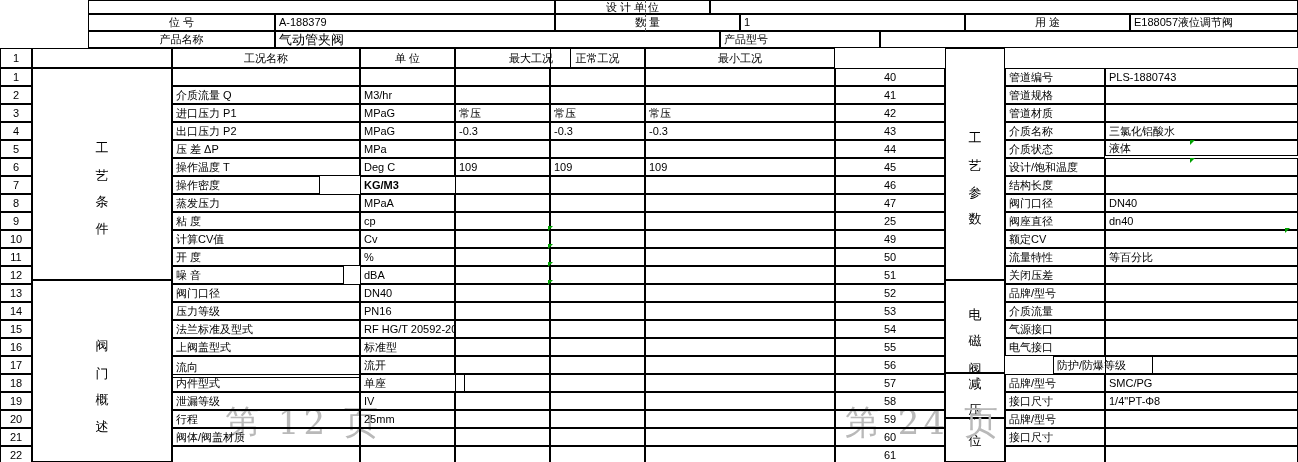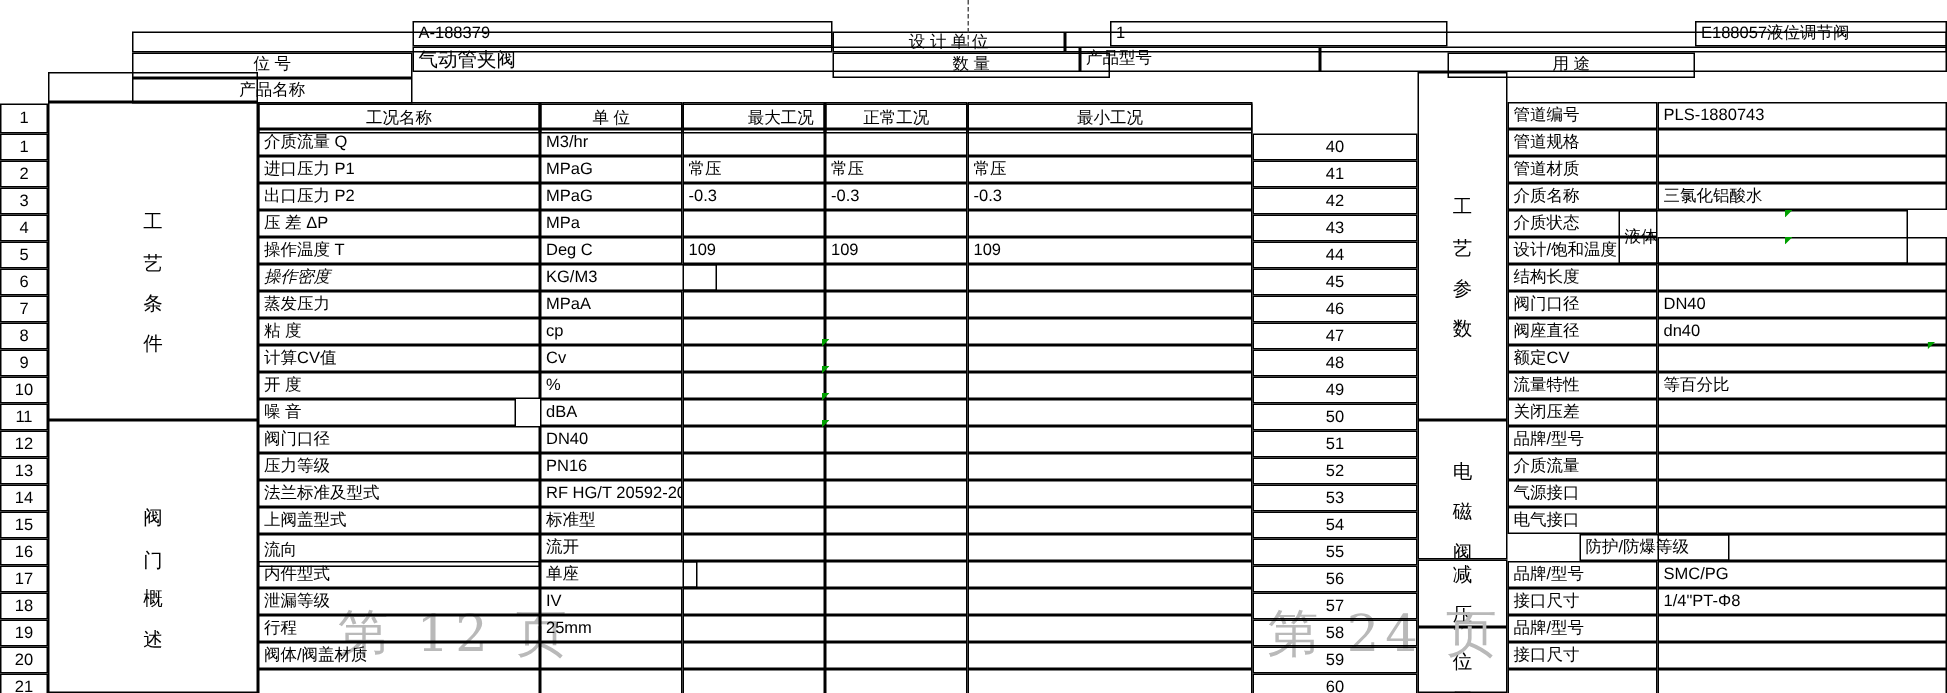--- a/index.html
+++ b/index.html
@@ -25,21 +25,21 @@
     border: 1px solid #000000;
     background: transparent;
     font-size: 11px;
     line-height: 1;
     display: flex;
     align-items: center;
     padding-left: 3px;
     white-space: nowrap;
     overflow: hidden;
   }
-  .c-center { justify-content: center; padding-left: 0; margin-top: 21px; }
+  .c-center { justify-content: center; padding-left: 0; }
   .vert {
     writing-mode: vertical-rl;
     text-orientation: upright;
     letter-spacing: 6px;
     justify-content: center;
     align-items: center;
     padding-left: 0;
   }
   .greenmark {
     position: absolute;
@@ -81,21 +81,21 @@
 
   <div class="cell c-center" style="left:88px; top:31px; width:187px; height:17px;">产品名称</div>
   <div class="cell" style="left:275px; top:31px; width:445px; height:17px; font-size:13px;">气动管夹阀</div>
   <div class="cell" style="left:720px; top:31px; width:160px; height:17px;">产品型号</div>
   <div class="cell" style="left:880px; top:31px; width:418px; height:17px;"></div>
 
   <div class="cell c-center" style="left:0px; top:48px; width:32px; height:20px;">1</div>
   <div class="cell" style="left:32px; top:48px; width:140px; height:20px;"></div>
   <div class="cell c-center" style="left:172px; top:48px; width:188px; height:20px;">工况名称</div>
   <div class="cell c-center" style="left:360px; top:48px; width:95px; height:20px;">单    位</div>
-  <div class="cell c-center" style="left:455px; top:48px; width:95px; height:20px;padding-left:36px;">最大工况</div>
+  <div class="cell c-center" style="left:455px; top:48px; width:116px; height:20px;padding-left:36px;">最大工况</div>
   <div class="cell c-center" style="left:550px; top:48px; width:95px; height:20px;">正常工况</div>
   <div class="cell c-center" style="left:645px; top:48px; width:190px; height:20px;">最小工况</div>
 
   <div class="cell vert" style="left:32px; top:68px; width:140px; height:212px; font-size:13px;">工 艺 条 件</div>
   <div class="cell vert" style="left:32px; top:280px; width:140px; height:182px; font-size:13px;">阀 门 概 述</div>
 
   <div class="cell vert" style="left:945px; top:48px; width:60px; height:232px; font-size:13px;">工 艺 参 数</div>
   <div class="cell vert" style="left:945px; top:280px; width:60px; height:93px; font-size:13px;">电 磁 阀</div>
   <div class="cell vert" style="left:945px; top:373px; width:60px; height:45px; font-size:13px;">减 压 阀</div>
   <div class="cell vert" style="left:945px; top:418px; width:60px; height:44px; font-size:13px;">限 位 开 关</div>
@@ -134,22 +134,22 @@
       <div class="cell" style="left:455px; top:140px; width:95px; height:18px;"></div>
       <div class="cell" style="left:550px; top:140px; width:95px; height:18px;"></div>
       <div class="cell" style="left:645px; top:140px; width:190px; height:18px;"></div>
       <div class="cell c-center" style="left:0px; top:158px; width:32px; height:18px;">6</div>
       <div class="cell" style="left:172px; top:158px; width:188px; height:18px;">操作温度  T</div>
       <div class="cell" style="left:360px; top:158px; width:95px; height:18px;">Deg C</div>
       <div class="cell" style="left:455px; top:158px; width:95px; height:18px;">109</div>
       <div class="cell" style="left:550px; top:158px; width:95px; height:18px;">109</div>
       <div class="cell" style="left:645px; top:158px; width:190px; height:18px;">109</div>
       <div class="cell c-center" style="left:0px; top:176px; width:32px; height:18px;">7</div>
-      <div class="cell" style="left:172px; top:176px; width:188px; height:18px;font-style:italic;">操作密度</div>
-      <div class="cell" style="left:360px; top:176px; width:118px; height:18px;">KG/M3</div>
+      <div class="cell" style="left:172px; top:176px; width:148px; height:18px;">操作密度</div>
+      <div class="cell" style="left:360px; top:176px; width:96px; height:18px;font-weight:bold;">KG/M3</div>
       <div class="cell" style="left:455px; top:176px; width:95px; height:18px;"></div>
       <div class="cell" style="left:550px; top:176px; width:95px; height:18px;"></div>
       <div class="cell" style="left:645px; top:176px; width:190px; height:18px;"></div>
       <div class="cell c-center" style="left:0px; top:194px; width:32px; height:18px;">8</div>
       <div class="cell" style="left:172px; top:194px; width:188px; height:18px;">蒸发压力</div>
       <div class="cell" style="left:360px; top:194px; width:95px; height:18px;">MPaA</div>
       <div class="cell" style="left:455px; top:194px; width:95px; height:18px;"></div>
       <div class="cell" style="left:550px; top:194px; width:95px; height:18px;"></div>
       <div class="cell" style="left:645px; top:194px; width:190px; height:18px;"></div>
       <div class="cell c-center" style="left:0px; top:212px; width:32px; height:18px;">9</div>
@@ -243,31 +243,31 @@
       <div class="cell" style="left:1005px; top:86px; width:100px; height:18px;">管道规格</div>
       <div class="cell" style="left:1105px; top:86px; width:193px; height:18px;"></div>
       <div class="cell c-center" style="left:835px; top:104px; width:110px; height:18px;">42</div>
       <div class="cell" style="left:1005px; top:104px; width:100px; height:18px;">管道材质</div>
       <div class="cell" style="left:1105px; top:104px; width:193px; height:18px;"></div>
       <div class="cell c-center" style="left:835px; top:122px; width:110px; height:18px;">43</div>
       <div class="cell" style="left:1005px; top:122px; width:100px; height:18px;">介质名称</div>
       <div class="cell" style="left:1105px; top:122px; width:193px; height:18px;">三氯化铝酸水</div>
       <div class="cell c-center" style="left:835px; top:140px; width:110px; height:18px;">44</div>
       <div class="cell" style="left:1005px; top:140px; width:100px; height:18px;">介质状态</div>
-      <div class="cell" style="left:1079px; top:140px; width:193px; height:36px;">液体</div>
+      <div class="cell" style="left:1105px; top:140px; width:193px; height:16px;">液体</div>
       <div class="cell c-center" style="left:835px; top:158px; width:110px; height:18px;">45</div>
       <div class="cell" style="left:1005px; top:158px; width:100px; height:18px;">设计/饱和温度</div>
       <div class="cell" style="left:1105px; top:158px; width:193px; height:18px;"></div>
       <div class="cell c-center" style="left:835px; top:176px; width:110px; height:18px;">46</div>
       <div class="cell" style="left:1005px; top:176px; width:100px; height:18px;">结构长度</div>
       <div class="cell" style="left:1105px; top:176px; width:193px; height:18px;"></div>
       <div class="cell c-center" style="left:835px; top:194px; width:110px; height:18px;">47</div>
       <div class="cell" style="left:1005px; top:194px; width:100px; height:18px;">阀门口径</div>
       <div class="cell" style="left:1105px; top:194px; width:193px; height:18px;">DN40</div>
-      <div class="cell c-center" style="left:835px; top:212px; width:110px; height:18px;">48</div>
+      <div class="cell c-center" style="left:835px; top:212px; width:110px; height:18px;">25</div>
       <div class="cell" style="left:1005px; top:212px; width:100px; height:18px;">阀座直径</div>
       <div class="cell" style="left:1105px; top:212px; width:193px; height:18px;">dn40</div>
       <div class="cell c-center" style="left:835px; top:230px; width:110px; height:18px;">49</div>
       <div class="cell" style="left:1005px; top:230px; width:100px; height:18px;">额定CV</div>
       <div class="cell" style="left:1105px; top:230px; width:193px; height:18px;"></div>
       <div class="cell c-center" style="left:835px; top:248px; width:110px; height:18px;">50</div>
       <div class="cell" style="left:1005px; top:248px; width:100px; height:18px;">流量特性</div>
       <div class="cell" style="left:1105px; top:248px; width:193px; height:18px;">等百分比</div>
       <div class="cell c-center" style="left:835px; top:266px; width:110px; height:18px;">51</div>
       <div class="cell" style="left:1005px; top:266px; width:100px; height:18px;">关闭压差</div>

